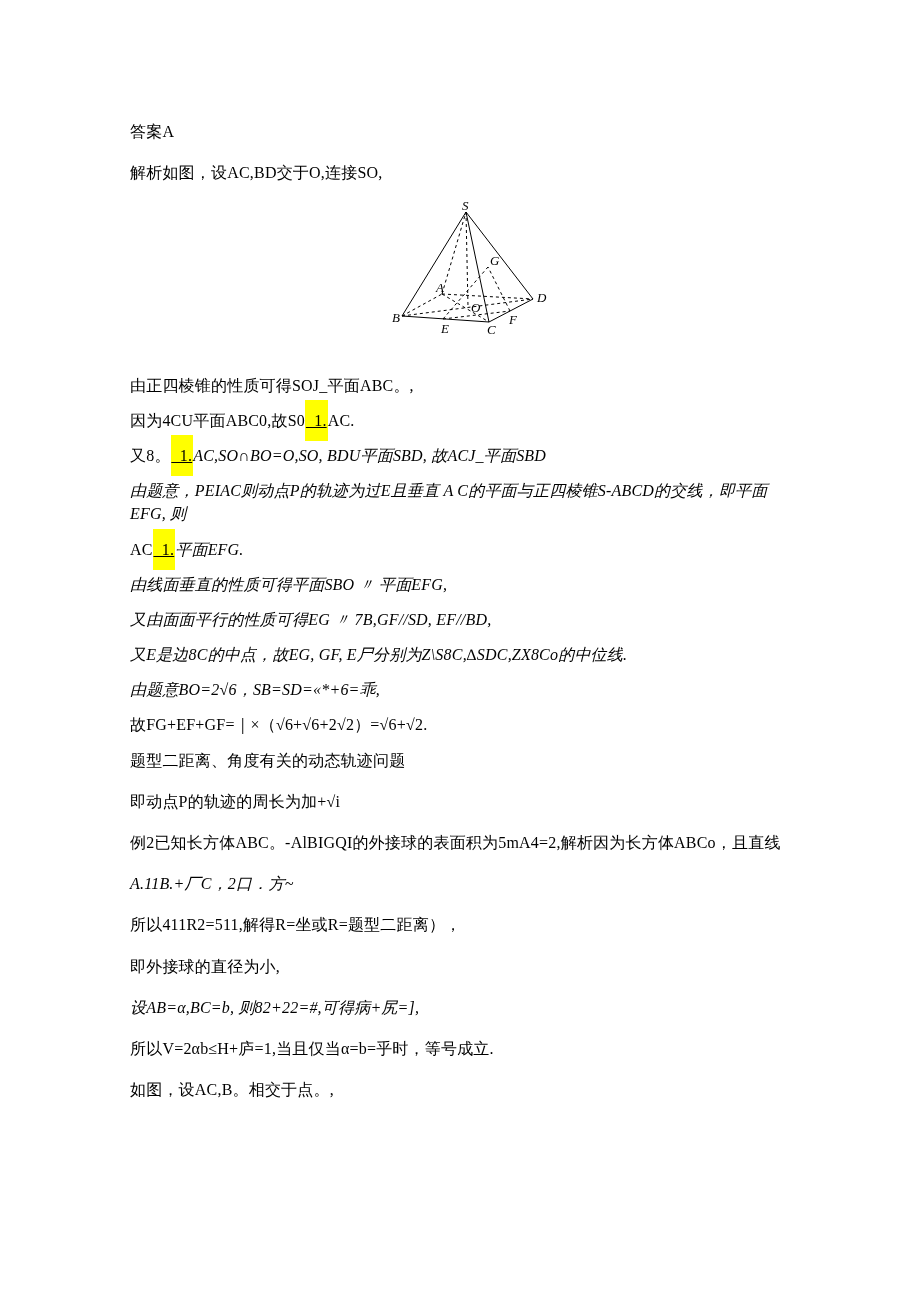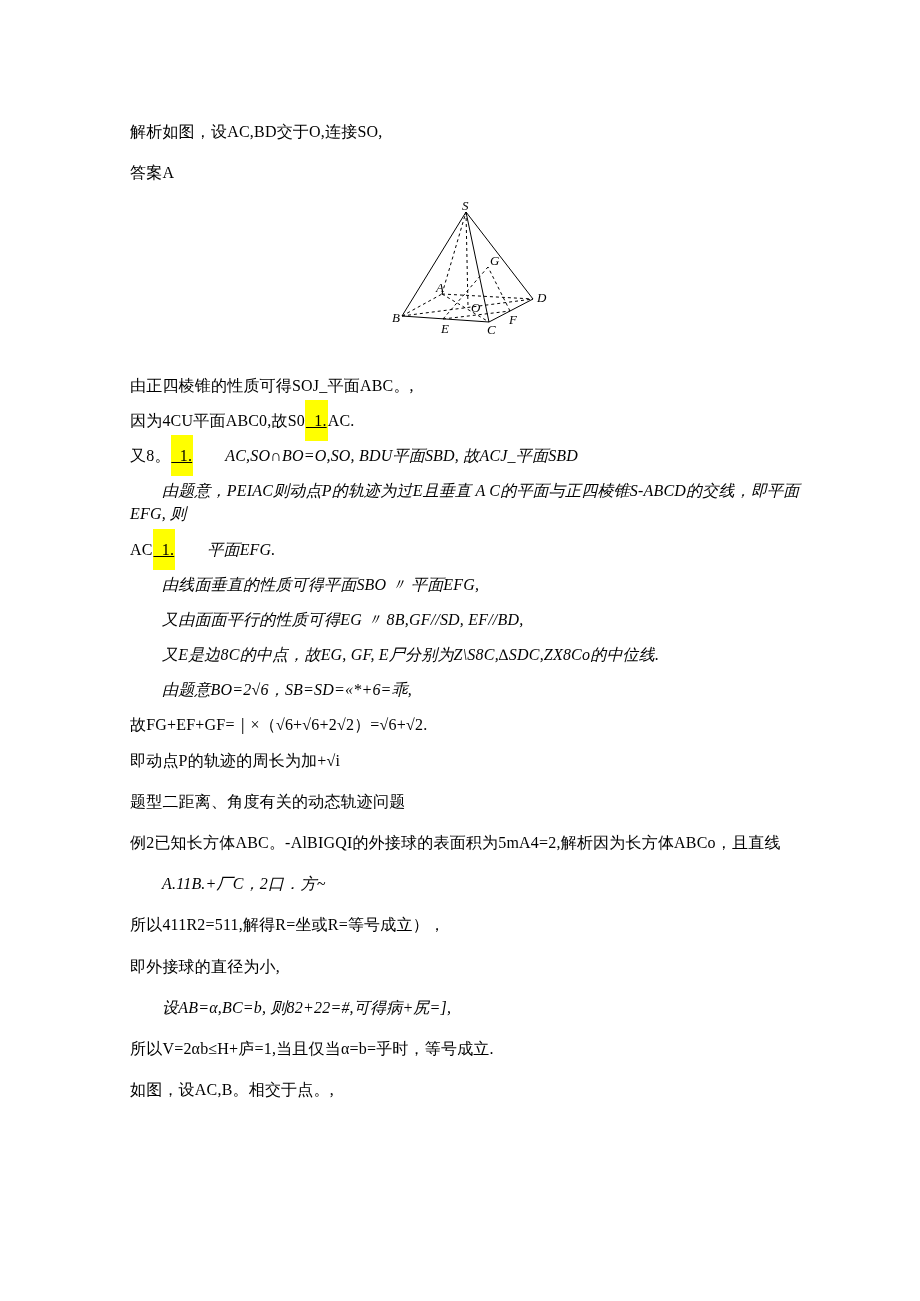--- a/index.html
+++ b/index.html
@@ -21,29 +21,29 @@
     }
     .tight { margin-bottom: 12px; }
     .hl { background: var(--hl); text-decoration: underline; padding: 12px 1px; }
     .figure-wrap {
       text-align: center;
       margin: 18px 0 30px 0;
     }
     .figure-wrap svg {
       display: inline-block;
     }
-    .it { font-style: italic; margin-left: 32px; }
+    .it { font-style: italic; }
   </style>
 </head>
 <body>
 
 <div class="page">
 
+  <p class="p">答案A</p>
   <p class="p">解析如图，设AC,BD交于O,连接SO,</p>
-  <p class="p">答案A</p>
 
   <div class="figure-wrap">
     <svg width="175" height="135" viewBox="0 0 175 135">
       <g stroke="#000" stroke-width="1" fill="none">
         <line x1="24" y1="114" x2="111" y2="120"></line>
         <line x1="111" y1="120" x2="155" y2="97"></line>
         <line x1="111" y1="120" x2="88" y2="10"></line>
         <line x1="24" y1="114" x2="88" y2="10"></line>
         <line x1="155" y1="97" x2="88" y2="10"></line>
 
@@ -83,30 +83,30 @@
     <span>又8。</span><span class="hl">_1.</span><span class="it">AC,SO∩BO=O,SO, BDU平面SBD, 故ACJ_平面SBD</span>
   </p>
 
   <p class="p tight"><span class="it">由题意，PEIAC则动点P的轨迹为过E且垂直 A C的平面与正四棱锥S-ABCD的交线，即平面EFG, 则</span></p>
 
   <p class="p tight">
     <span>AC</span><span class="hl">_1.</span><span class="it">平面EFG.</span>
   </p>
 
   <p class="p tight it">由线面垂直的性质可得平面SBO 〃 平面EFG,</p>
-  <p class="p tight it">又由面面平行的性质可得EG 〃 8B,GF//SD, EF//BD,</p>
+  <p class="p tight it">又由面面平行的性质可得EG 〃 7B,GF//SD, EF//BD,</p>
   <p class="p tight it">又E是边8C的中点，故EG, GF, E尸分别为Z\S8C,∆SDC,ZX8Co的中位线.</p>
   <p class="p tight it">由题意BO=2√6，SB=SD=«*+6=乖,</p>
   <p class="p tight">故FG+EF+GF=｜×（√6+√6+2√2）=√6+√2.</p>
+  <p class="p">题型二距离、角度有关的动态轨迹问题</p>
+
   <p class="p">即动点P的轨迹的周长为加+√i</p>
-
-  <p class="p">题型二距离、角度有关的动态轨迹问题</p>
 
   <p class="p">例2已知长方体ABC。-AlBIGQI的外接球的表面积为5mA4=2,解析因为长方体ABCo，且直线</p>
   <p class="p it">A.11B.+厂C，2口．方~</p>
 
-  <p class="p">所以411R2=511,解得R=坐或R=等号成立），</p>
+  <p class="p">所以411R2=511,解得R=坐或R=题型二距离），</p>
   <p class="p">即外接球的直径为小,</p>
   <p class="p it">设AB=α,BC=b, 则82+22=#,可得病+尻=],</p>
   <p class="p">所以V=2αb≤H+庐=1,当且仅当α=b=乎时，等号成立.</p>
   <p class="p">如图，设AC,B。相交于点。,</p>
 
 </div>
 
 </body></html>

